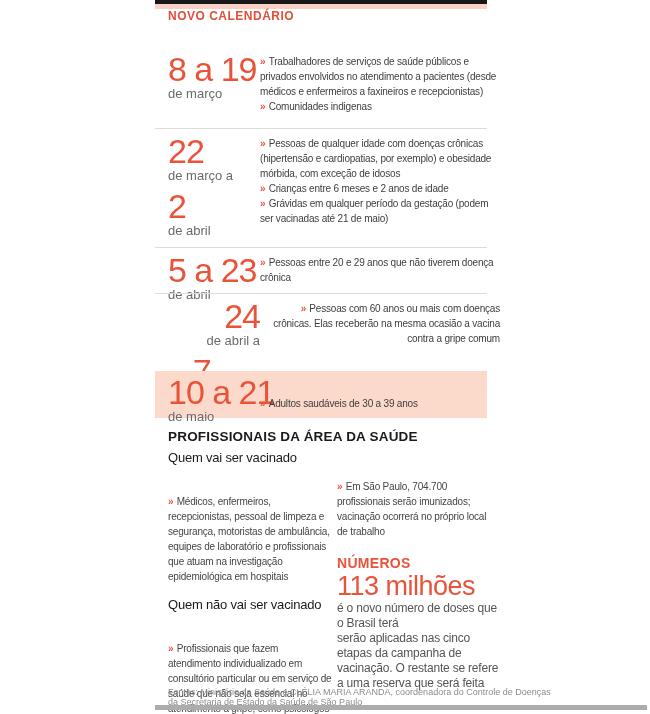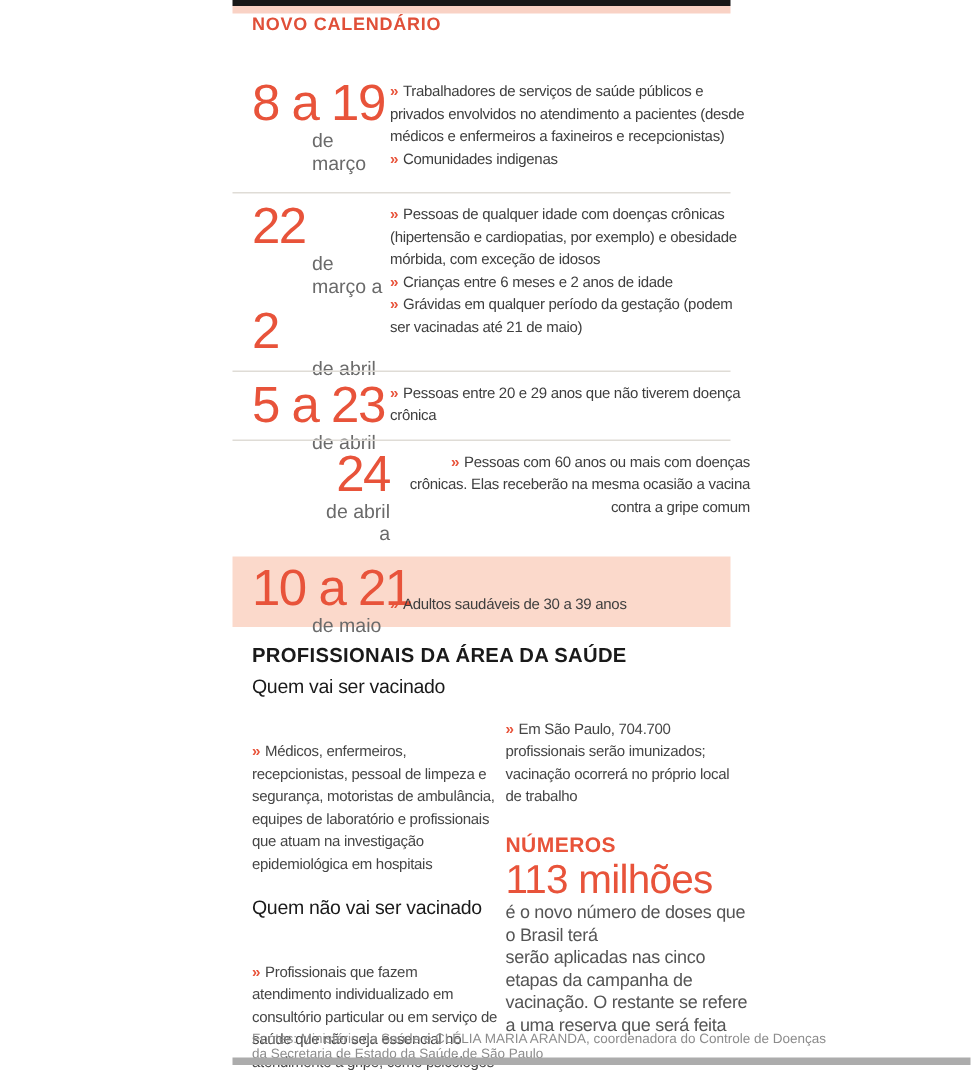--- a/index.html
+++ b/index.html
@@ -13,21 +13,21 @@
   
   .title{position:absolute;left:168px;top:9px;font-size:12px;font-weight:700;
          color:#e04f38;letter-spacing:.5px;text-align:center;}
   .subtitle{position:absolute;left:168px;top:30px;font-size:15px;color:#8c8c8c;}
 
   
   .cal-row{position:absolute;left:155px;width:345px;display:flex;}
   .date-col{width:105px;box-sizing:border-box;padding:2px 0 0 13px;flex:none;}
   .items-col{flex:1;padding-top:3px;}
   .big{font-size:34px;line-height:32px;letter-spacing:-1px;color:#e8533a;white-space:nowrap;}
-  .dsmall{font-size:13px;line-height:15px;color:#6a6a6a;margin-top:1px;margin-left:40px;}
+  .dsmall{font-size:13px;line-height:15px;color:#6a6a6a;margin-top:1px;}
   .date-line .big{display:inline;}
   .date-line .dsmall{display:inline;margin-left:3px;}
   .gap8{margin-top:7px;}
   .item{margin:0;font-size:10px;line-height:15px;color:#3e3e3e;letter-spacing:-.2px;}
   .chev{font-weight:700;color:#e8533a;letter-spacing:-1px;margin-right:4px;}
   .divider{position:absolute;left:155px;width:332px;height:1px;background:#dfdcd6;}
   .hl-row{background:#fbd9cb;height:47px;}
   .hl-row .date-col{padding-top:5px;}
   .hl-row .items-col{padding-top:13px;margin-top:12px;}
 

